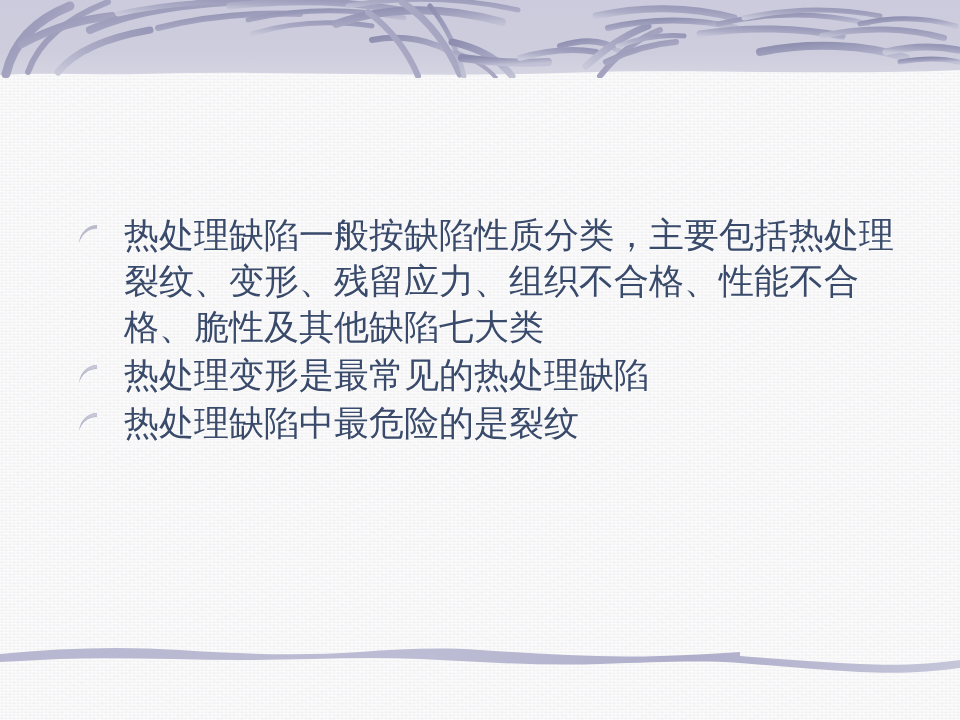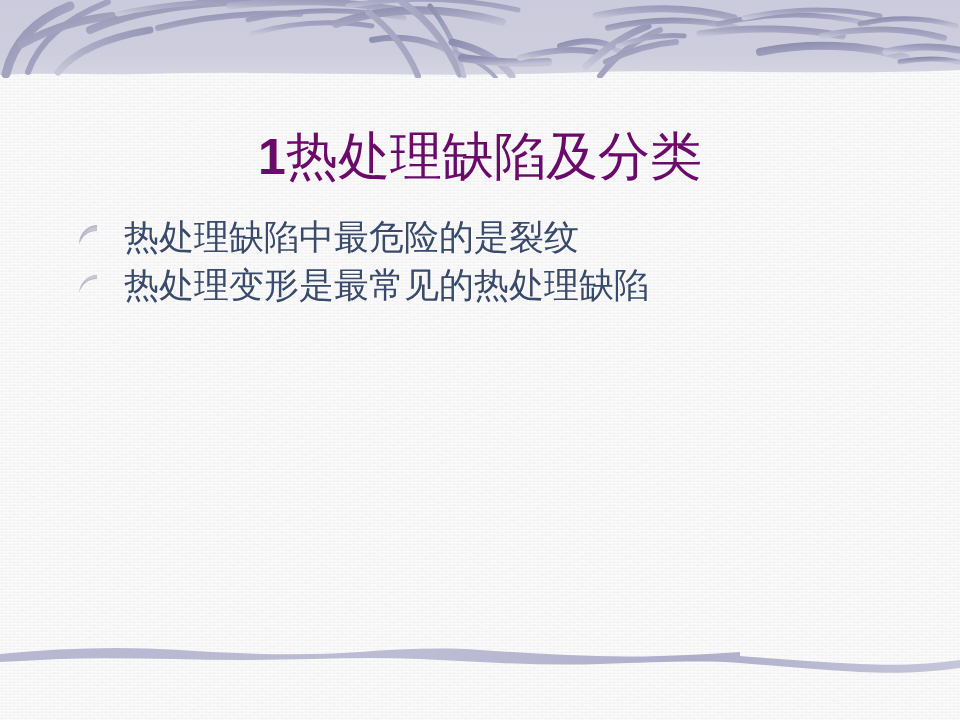--- a/index.html
+++ b/index.html
@@ -164,62 +164,60 @@
         <path d="M744,18 C790,8 838,8 880,16" stroke="url(#strokeB)" stroke-width="5"></path>
         <path d="M760,52 C808,42 866,44 906,58" stroke="url(#strokeA)" stroke-width="8"></path>
         <path d="M822,36 C864,26 908,28 944,38" stroke="url(#strokeB)" stroke-width="6"></path>
         <path d="M860,24 C894,16 928,18 956,26" stroke="url(#strokeA)" stroke-width="5"></path>
         <path d="M886,52 C912,46 938,46 958,50" stroke="url(#strokeB)" stroke-width="7"></path>
         <path d="M900,62 C922,58 942,58 958,62" stroke="url(#strokeA)" stroke-width="5"></path>
       </g>
     </svg>
   </div>
 
-  <div class="title">
-    <span class="num">1</span><span class="cjk">热处理缺陷及分类</span>
-  </div>
 
   <div class="body">
 
     <div class="bullet">
       <span class="marker">
         <svg width="26" height="24" viewBox="0 0 26 24" xmlns="http://www.w3.org/2000/svg">
           <defs>
             <linearGradient id="bl1" x1="0" y1="1" x2="1" y2="0">
               <stop offset="0%" stop-color="#a9a9bd"></stop>
               <stop offset="60%" stop-color="#c2c2d2"></stop>
               <stop offset="100%" stop-color="#e2e2ea"></stop>
             </linearGradient>
           </defs>
           <path d="M21,3 C12,3 4,10 3,21 C6,12 12,7 21,7 Z" fill="url(#bl1)"></path>
           <path d="M21,3 C16,3 10,6 6.5,12.5 C10,8 15,6 21,6.5 Z" fill="#b9b9cb"></path>
         </svg>
       </span>
+      <span class="text">热处理缺陷一般按缺陷性质分类，主要包括热处理裂纹、变形、残留应力、组织不合格、性能不合格、脆性及其他缺陷七大类</span>
+    </div>
+
+    <div class="bullet">
+      <span class="marker">
+        <svg width="26" height="24" viewBox="0 0 26 24" xmlns="http://www.w3.org/2000/svg">
+          <path d="M21,3 C12,3 4,10 3,21 C6,12 12,7 21,7 Z" fill="#b6b6c9"></path>
+          <path d="M21,3 C16,3 10,6 6.5,12.5 C10,8 15,6 21,6.5 Z" fill="#c6c6d6"></path>
+        </svg>
+      </span>
+      <span class="text">热处理变形是最常见的热处理缺陷</span>
     </div>
 
     <div class="bullet">
       <span class="marker">
         <svg width="26" height="24" viewBox="0 0 26 24" xmlns="http://www.w3.org/2000/svg">
           <path d="M21,3 C12,3 4,10 3,21 C6,12 12,7 21,7 Z" fill="#b6b6c9"></path>
           <path d="M21,3 C16,3 10,6 6.5,12.5 C10,8 15,6 21,6.5 Z" fill="#c6c6d6"></path>
         </svg>
       </span>
       <span class="text">热处理缺陷中最危险的是裂纹</span>
     </div>
 
-    <div class="bullet">
-      <span class="marker">
-        <svg width="26" height="24" viewBox="0 0 26 24" xmlns="http://www.w3.org/2000/svg">
-          <path d="M21,3 C12,3 4,10 3,21 C6,12 12,7 21,7 Z" fill="#b6b6c9"></path>
-          <path d="M21,3 C16,3 10,6 6.5,12.5 C10,8 15,6 21,6.5 Z" fill="#c6c6d6"></path>
-        </svg>
-      </span>
-      <span class="text">热处理变形是最常见的热处理缺陷</span>
-    </div>
-
 
   </div>
 
   <div class="footer-wave">
     <svg width="960" height="52" viewBox="0 0 960 52" xmlns="http://www.w3.org/2000/svg">
       <defs>
         <linearGradient id="wavegrad" x1="0" y1="0" x2="1" y2="0">
           <stop offset="0%" stop-color="#b7b7d1"></stop>
           <stop offset="45%" stop-color="#bcbcd4"></stop>
           <stop offset="72%" stop-color="#aeaecb"></stop>

